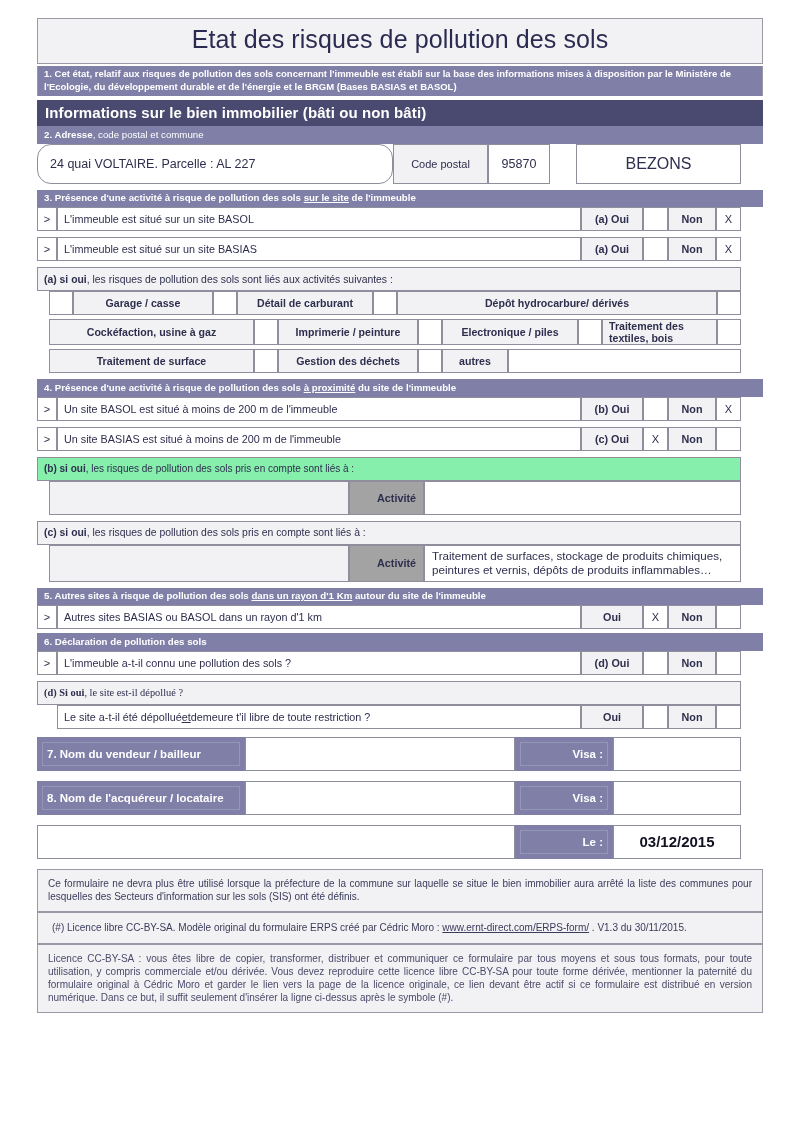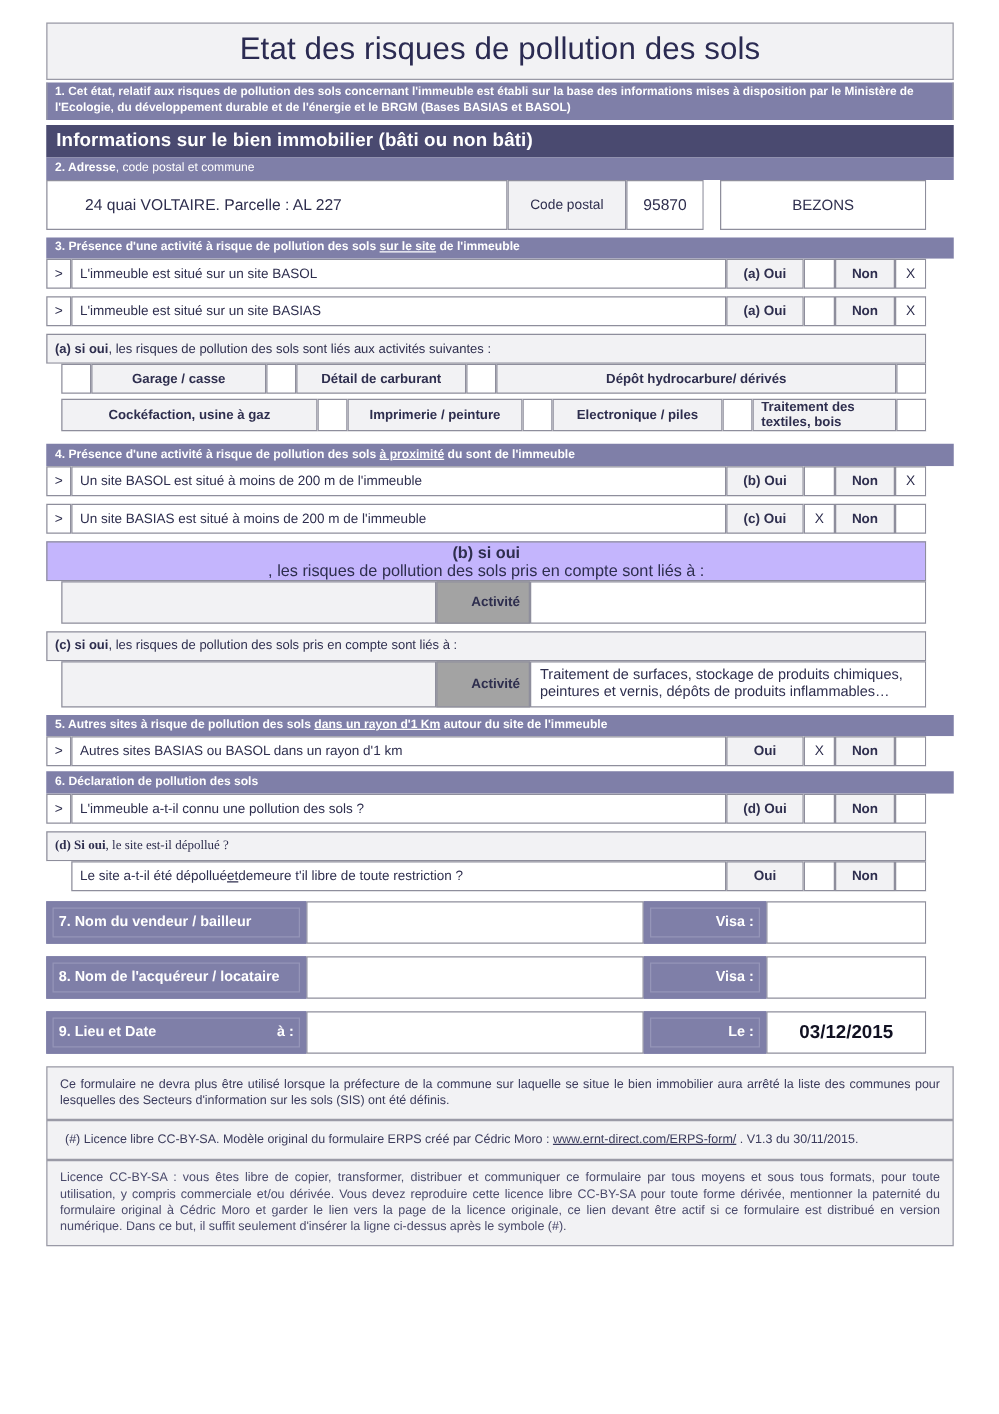--- a/index.html
+++ b/index.html
@@ -129,25 +129,25 @@
     background: #ffffff;
     font-size: 11px;
   }
   .tail {
     flex: 0 0 22px;
     border: none;
     background: #ffffff;
   }
 
   
-  .addr-left { flex: 1 1 auto; min-height: 40px; padding-left: 30px; font-size: 12.5px; }
+  .addr-left { flex: 1 1 auto; min-height: 40px; padding-left: 12px; font-size: 12.5px; border-radius: 14px; }
   .addr-cp   { flex: 0 0 95px; justify-content: center; min-height: 40px; font-size: 11px; }
   .addr-cpv  { flex: 0 0 62px; justify-content: center; min-height: 40px; font-size: 12.5px; }
   .addr-spacer { flex: 0 0 13px; border: none; background: #ffffff; min-height: 40px; }
-  .addr-city { flex: 0 0 165px; justify-content: center; min-height: 40px; font-size: 12px; }
+  .addr-city { flex: 0 0 165px; justify-content: center; min-height: 40px; font-size: 16px; margin-left: 13px; }
 
   
   .act-pad { flex: 0 0 12px; border: none; background: #ffffff; }
   .act-lbl {
     justify-content: center;
     font-weight: bold;
     background: #f2f2f4;
     font-size: 10.6px;
     min-height: 22px;
   }
@@ -335,25 +335,35 @@
     <div class="cell act-box"></div>
     <div class="cell act-lbl" style="flex:0 0 136px">Electronique / piles</div>
     <div class="cell act-box"></div>
     <div class="cell act-lbl" style="flex:1 1 auto">Traitement des textiles, bois</div>
     <div class="cell act-box"></div>
     <div class="cell tail"></div>
   </div>
 
   <div class="gap-sm"></div>
 
+  <div class="row">
+    <div class="cell act-pad"></div>
+    <div class="cell act-lbl" style="flex:0 0 205px">Traitement de surface</div>
+    <div class="cell act-box"></div>
+    <div class="cell act-lbl" style="flex:0 0 140px">Gestion des déchets</div>
+    <div class="cell act-box"></div>
+    <div class="cell act-lbl" style="flex:0 0 66px">autres</div>
+    <div class="cell act-free"></div>
+    <div class="cell tail"></div>
+  </div>
 
   <div class="gap"></div>
 
   <div class="subhead">
-    <span>4. Présence d'une activité à risque de pollution des sols </span><span class="u">à proximité</span><span> du sont de l'immeuble</span>
+    <span>4. Présence d'une activité à risque de pollution des sols </span><span class="u">à proximité</span><span> du site de l'immeuble</span>
   </div>
 
   <div class="row">
     <div class="cell arrow">&gt;</div>
     <div class="cell qtext">Un site BASOL est situé à moins de 200 m de l'immeuble</div>
     <div class="cell lbl-oui">(b) Oui</div>
     <div class="cell box"></div>
     <div class="cell lbl-non">Non</div>
     <div class="cell box">X</div>
     <div class="cell tail"></div>
@@ -367,21 +377,21 @@
     <div class="cell lbl-oui">(c) Oui</div>
     <div class="cell box">X</div>
     <div class="cell lbl-non">Non</div>
     <div class="cell box"></div>
     <div class="cell tail"></div>
   </div>
 
   <div class="gap"></div>
 
   <div class="row">
-    <div class="cell qtext" style="font-size:13px;background:#c4b5fd;flex-direction:column;">
+    <div class="cell qtext" style="font-size:10px;background:#86efac;">
       <span style="font-weight:bold">(b) si oui</span>
           <span>, les risques de pollution des sols pris en compte sont liés à :</span>
     </div>
     <div class="cell tail"></div>
   </div>
 
   <div class="row">
     <div class="cell ac-pad"></div>
     <div class="cell ac-blank"></div>
     <div class="cell ac-lbl">Activité</div>
@@ -492,25 +502,20 @@
       <span class="inner"></span>
       <span class="txt">Visa :</span>
     </div>
     <div class="cell pp-visafield"></div>
     <div class="cell tail"></div>
   </div>
 
   <div class="gap-lg"></div>
 
   <div class="row">
-    <div class="cell pp-name lieu">
-      <span class="inner"></span>
-      <span class="txt">9. Lieu et Date</span>
-      <span class="txt">à :</span>
-    </div>
     <div class="cell pp-field"></div>
     <div class="cell pp-visa">
       <span class="inner"></span>
       <span class="txt">Le :</span>
     </div>
     <div class="cell pp-date">03/12/2015</div>
     <div class="cell tail"></div>
   </div>
 
   <div class="gap-lg"></div>

